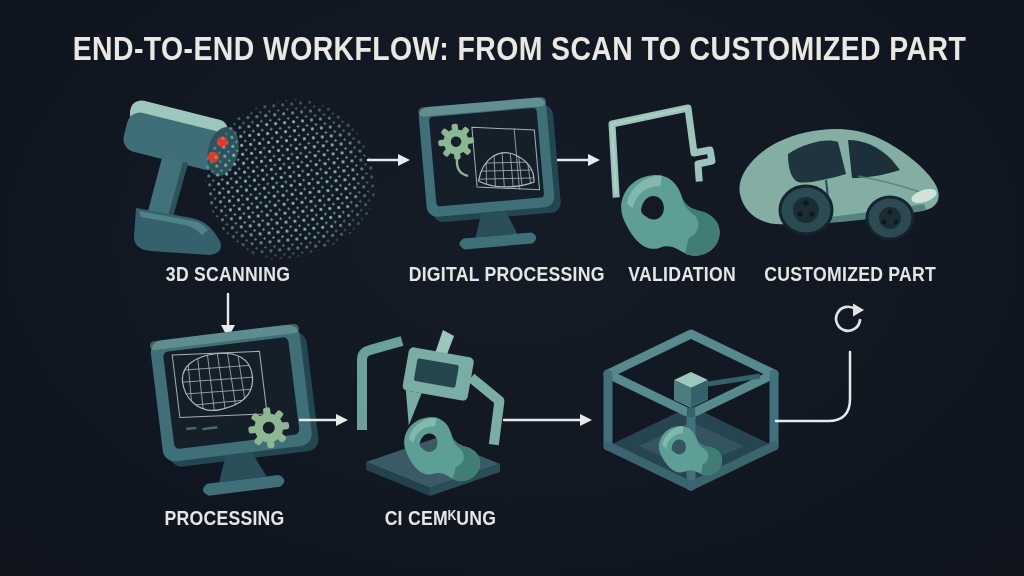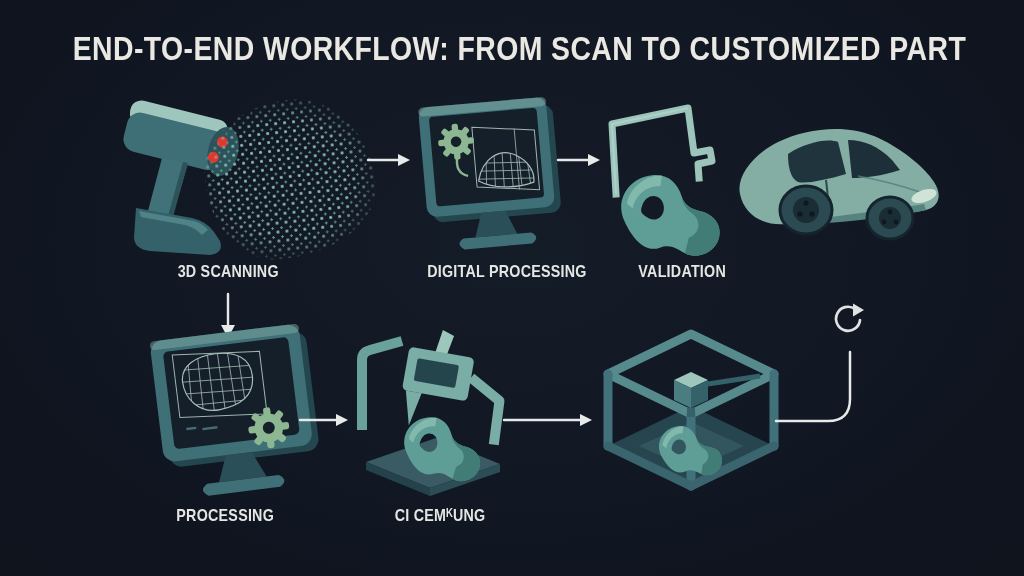--- a/index.html
+++ b/index.html
@@ -9,21 +9,21 @@
     font-family:"Liberation Sans","DejaVu Sans",sans-serif;
   }
   .abs{position:absolute;}
   .title{
     position:absolute;top:30px;left:0;width:1024px;text-align:left;
     color:#eae8e2;font-size:33px;font-weight:700;letter-spacing:.5px;white-space:nowrap;
   }
   .tscale{display:inline-block;transform:scaleX(.86);transform-origin:center;}
   .label{
     position:absolute;width:300px;text-align:center;color:#e4e7e3;
-    font-size:17px;font-weight:700;letter-spacing:.3px;white-space:nowrap;
+    font-size:21px;font-weight:700;letter-spacing:.3px;white-space:nowrap;
   }
   .lscale{display:inline-block;transform:scaleX(.84);transform-origin:center;}
   .pointcloud{
     position:absolute;left:205px;top:100px;width:170px;height:158px;
     border-radius:55% 45% 60% 40% / 45% 60% 42% 55%;
     background-image:
       radial-gradient(circle,#84b7b1 1.3px,transparent 1.6px),
       radial-gradient(circle,#5f948f 1px,transparent 1.3px);
     background-size:9px 9px,9px 9px;
     background-position:0 0,4px 5px;
@@ -152,20 +152,22 @@
     <ellipse cx="198" cy="98" rx="13" ry="6" fill="#cfe3d6" transform="rotate(-18 198 98)"></ellipse>
     <polygon points="170,60 180,56 182,64 172,66" fill="#84ada4"></polygon>
   </svg>
 
   <div class="label" style="left:78px;top:262px">
     <span class="lscale">3D SCANNING</span></div>
   <div class="label" style="left:357px;top:262px">
     <span class="lscale">DIGITAL PROCESSING</span></div>
   <div class="label" style="left:532px;top:262px">
     <span class="lscale">VALIDATION</span></div>
+  <div class="label" style="left:700px;top:262px">
+    <span class="lscale">CUSTOMIZED PART</span></div>
 
   <svg class="abs" style="left:216px;top:292px" width="24" height="48" viewBox="0 0 24 48">
     <line x1="12" y1="2" x2="12" y2="34" stroke="#e7eae9" stroke-width="2.4" stroke-linecap="round"></line>
     <polygon points="5,33 12,46 19,33" fill="#e7eae9"></polygon>
   </svg>
 
   <svg class="abs" style="left:146px;top:322px" width="180" height="190" viewBox="0 0 180 190">
     <g transform="rotate(-7 87 85)">
       <rect x="18" y="18" width="150" height="120" rx="12" fill="#24464f"></rect>
       <rect x="12" y="10" width="150" height="122" rx="12" fill="#3f7077"></rect>

